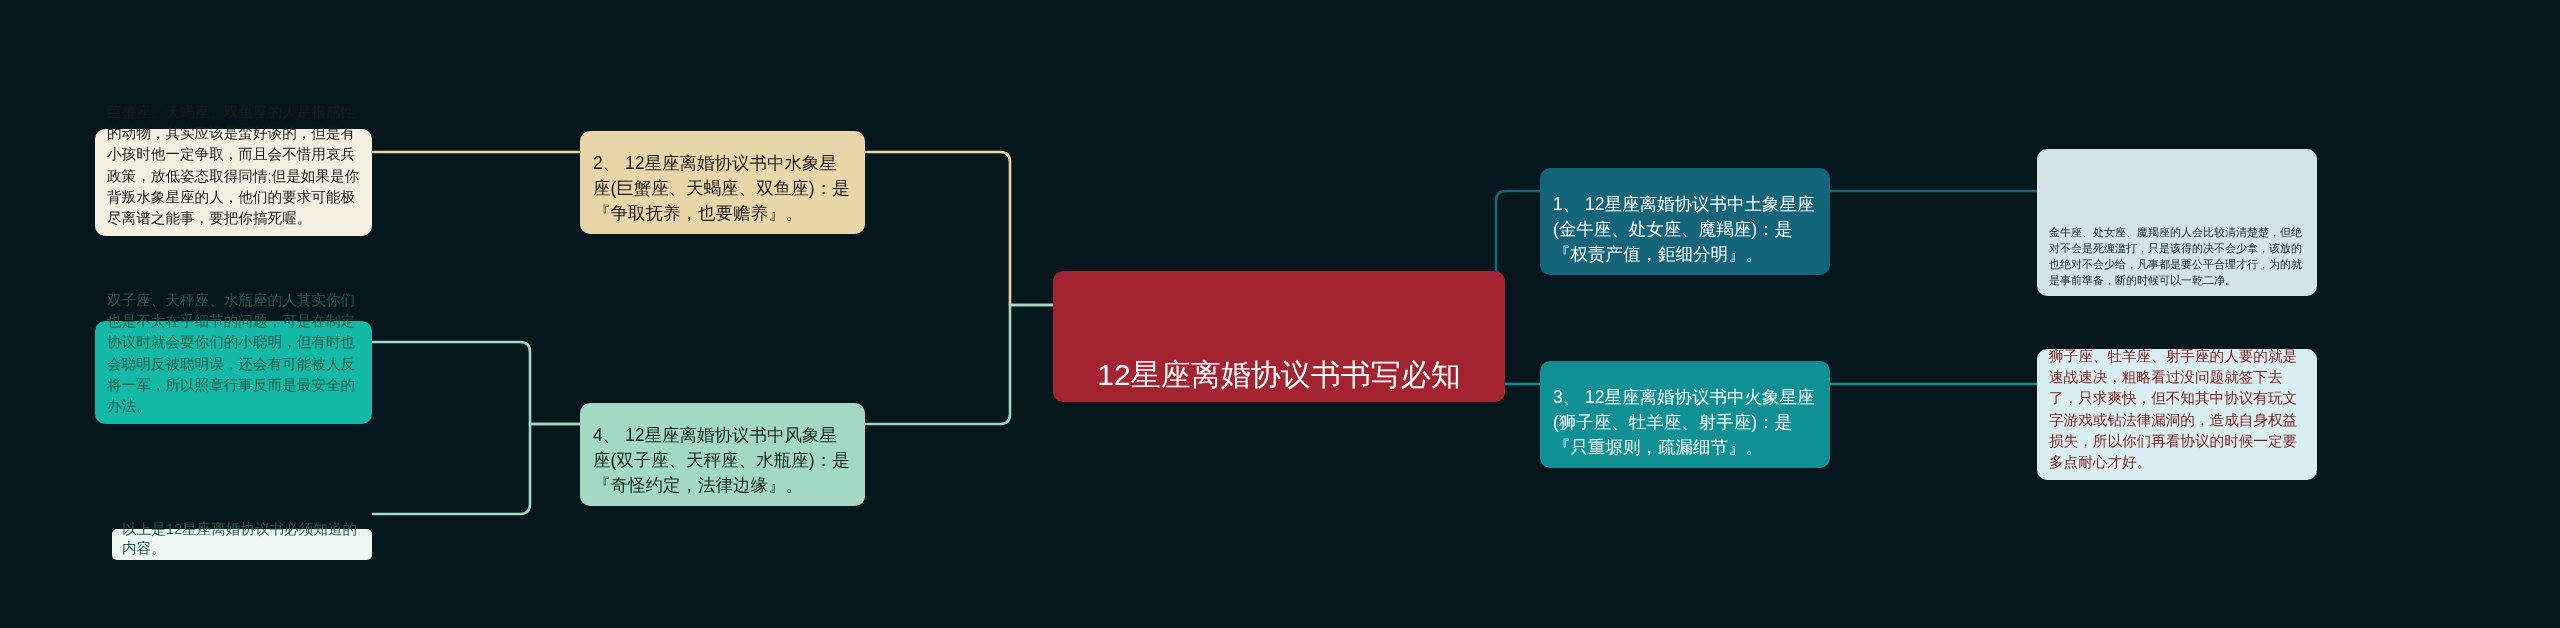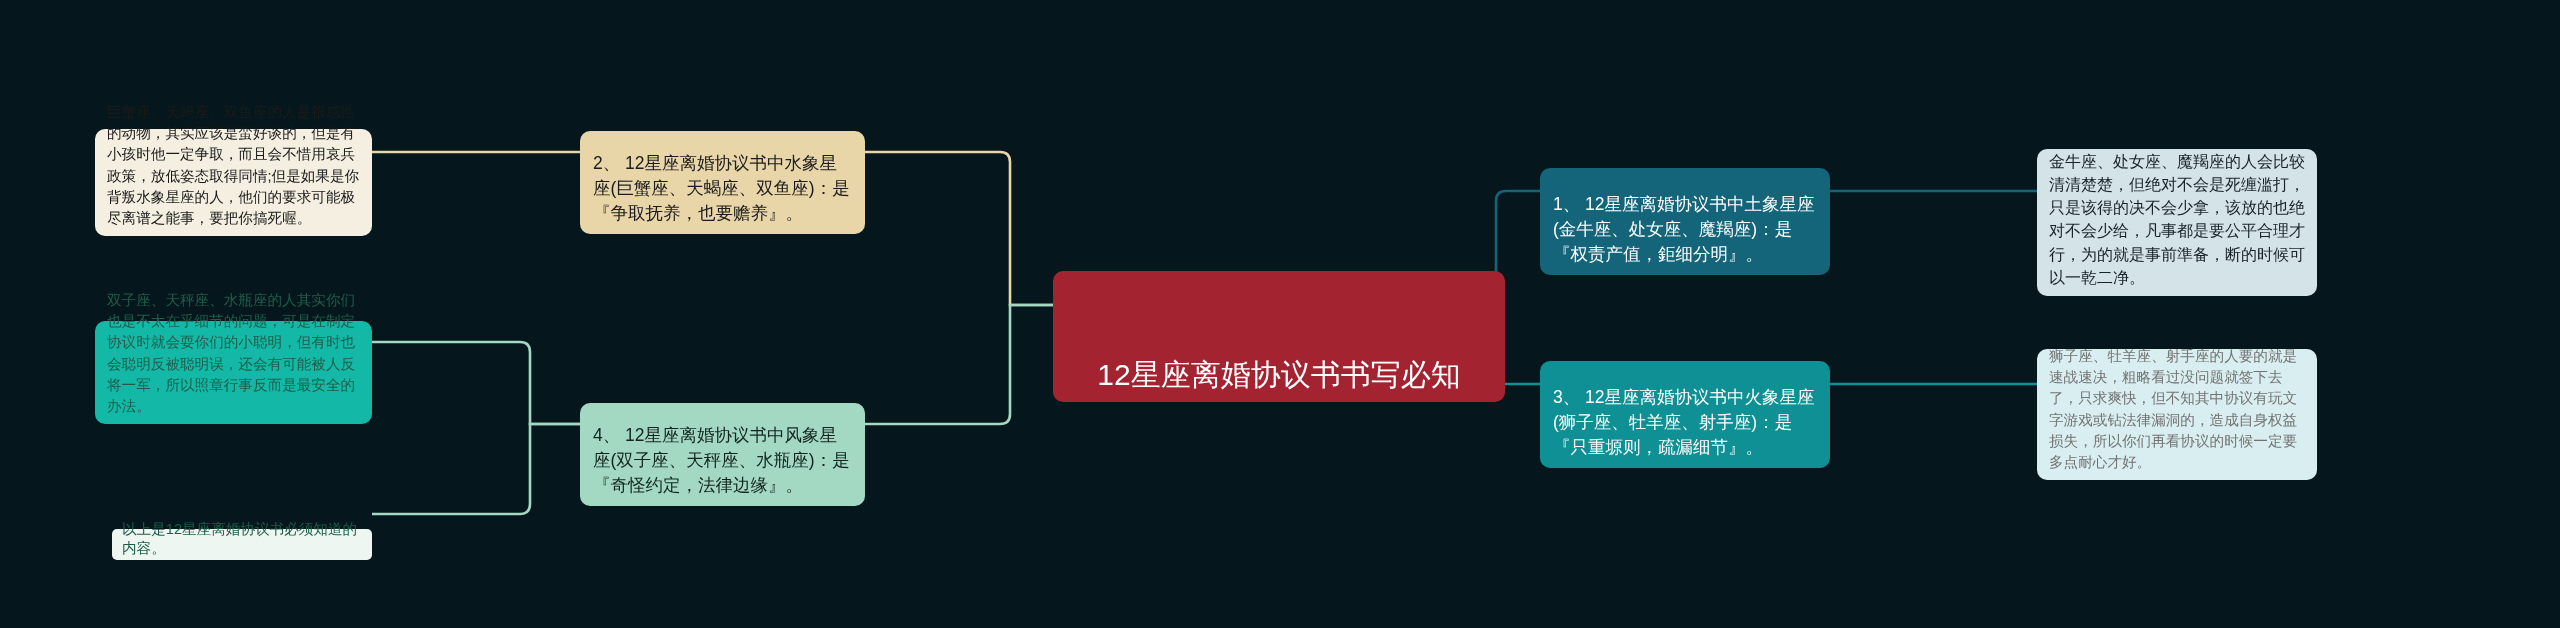--- a/index.html
+++ b/index.html
@@ -134,31 +134,31 @@
 
   
   #n-earth-desc {
     left: 2037px;
     top: 118px;
     width: 280px;
     height: 147px;
     background: #d4e3e7;
     padding: 7px 11px 7px 12px;
   }
-  #n-earth-desc .txt { color: #17232b; font-size: 16px; line-height: 1.45; }
+  #n-earth-desc .txt { color: #17232b; font-size: 11px; line-height: 1.45; }
 
   #n-fire-desc {
     left: 2037px;
     top: 318px;
     width: 280px;
     height: 131px;
     background: #d9eef0;
     padding: 7px 11px 7px 12px;
   }
-  #n-fire-desc .txt { color: #737373; font-size: 14.6px; line-height: 1.45; }
+  #n-fire-desc .txt { color: #7f1d1d; font-size: 14.6px; line-height: 1.45; }
 </style>
 </head>
 <body>
 
 <div id="canvas">
 
   <svg id="links" viewBox="0 0 2560 628" xmlns="http://www.w3.org/2000/svg">
 
     <path d="M 1053 305 L 1010 305 L 1010 162 Q 1010 152 1000 152 L 865 152" fill="none" stroke="#e8d5a8" stroke-width="2.6"></path>
 

